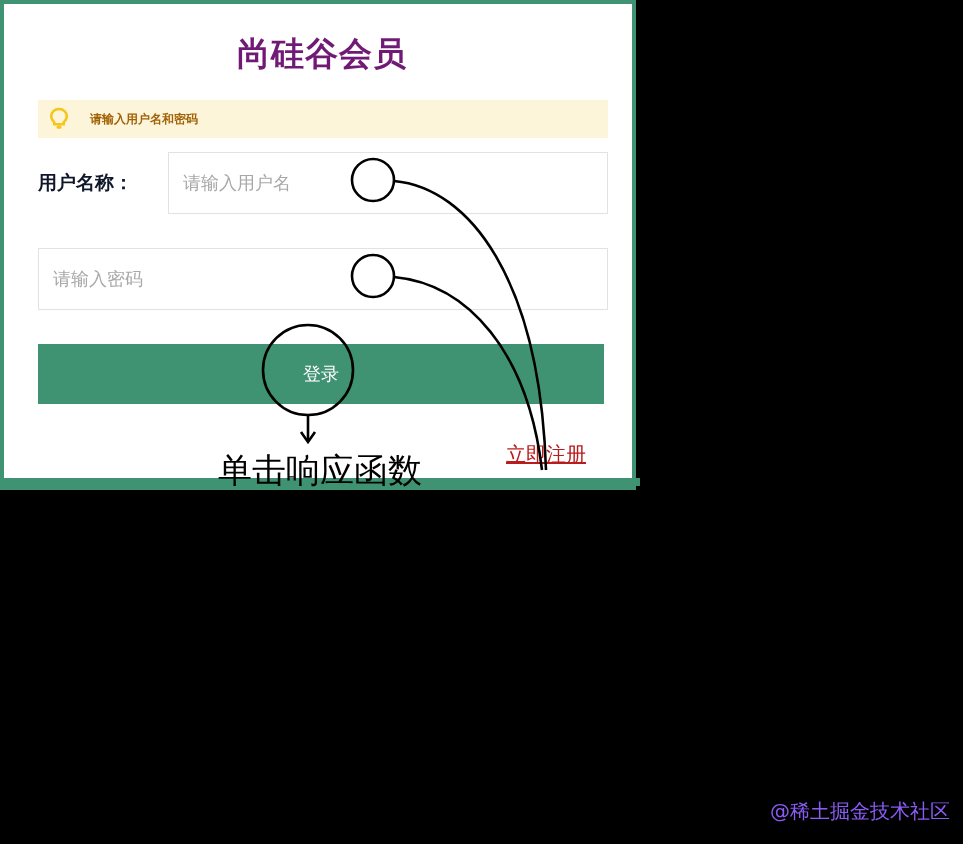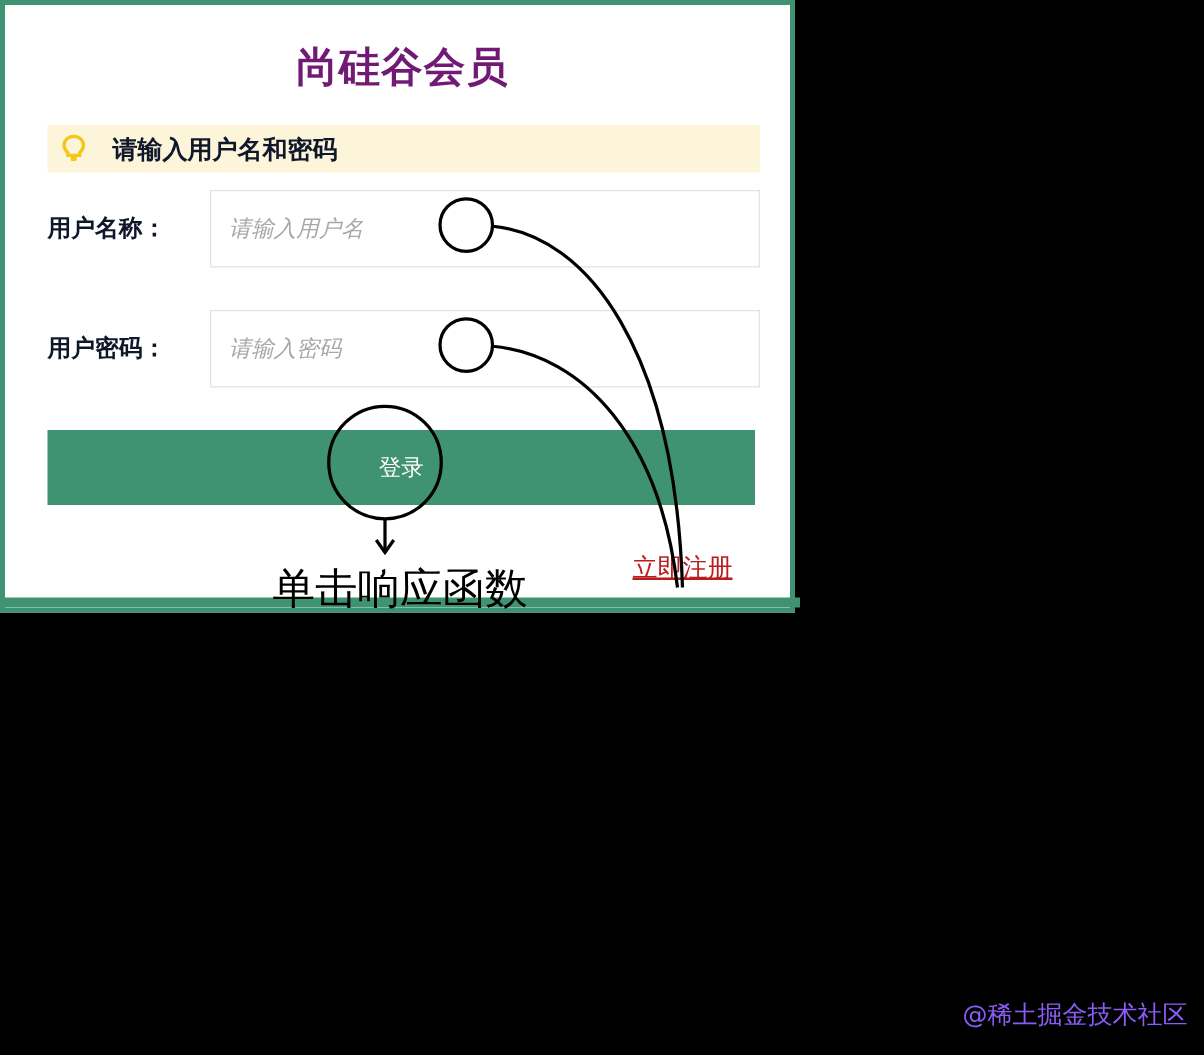--- a/index.html
+++ b/index.html
@@ -58,22 +58,22 @@
   .bulb-icon {
     margin-left: 8px;
     width: 26px;
     height: 26px;
     display: flex;
     align-items: center;
     justify-content: center;
   }
   .alert-text {
     margin-left: 18px;
-    font-size: 20px;
-    color: #0f172a;
+    font-size: 12px;
+    color: #a16207;
     font-weight: bold;
   }
 
   .form-row {
     position: absolute;
     left: 34px;
     width: 570px;
     height: 62px;
     display: flex;
     align-items: center;
@@ -93,21 +93,20 @@
     flex: 1 1 auto;
     height: 62px;
     border: 1px solid #e2e2e2;
     box-sizing: border-box;
     background: #ffffff;
     display: flex;
     align-items: center;
     padding-left: 14px;
     font-size: 18px;
     color: #a8a8a8;
-    font-style: italic;
   }
 
   .login-button {
     position: absolute;
     left: 34px;
     top: 340px;
     width: 566px;
     height: 60px;
     background: #3f9272;
     color: #ffffff;
@@ -184,21 +183,20 @@
       </span>
       <span class="alert-text">请输入用户名和密码</span>
     </div>
 
     <div class="form-row row-user">
       <div class="field-label">用户名称：</div>
       <div class="field-input">请输入用户名</div>
     </div>
 
     <div class="form-row row-pass">
-      <div class="field-label">用户密码：</div>
       <div class="field-input">请输入密码</div>
     </div>
 
     <button class="login-button">登录</button>
 
     <a class="register-link">立即注册</a>
 
     <div class="bottom-strip"></div>
   </div>
 </div>

